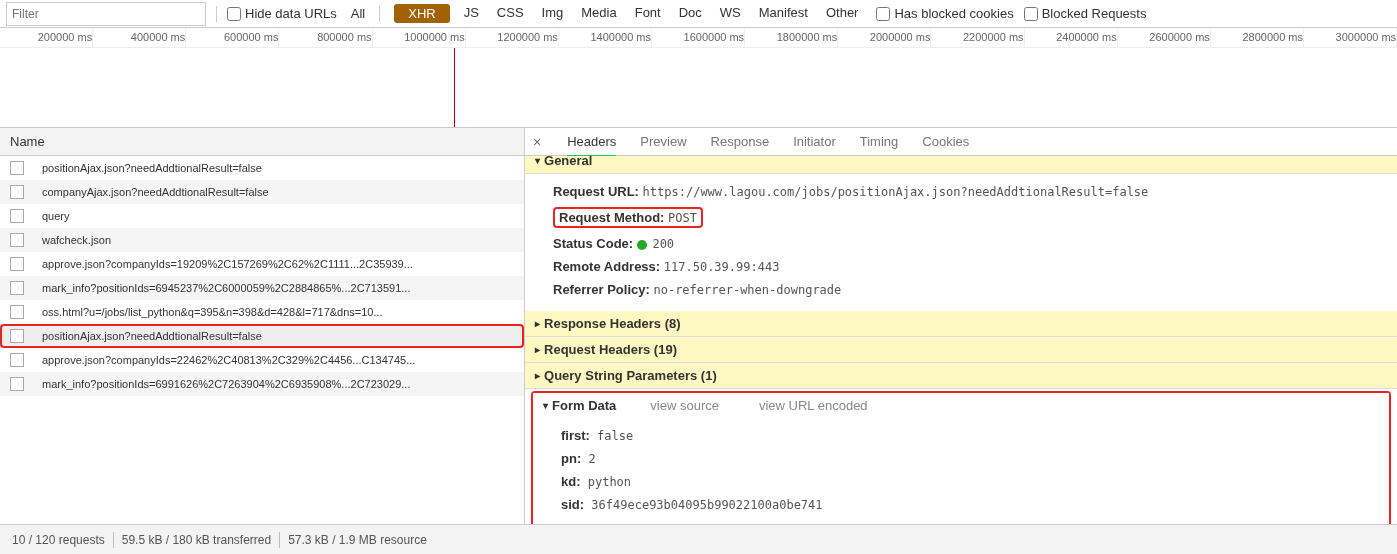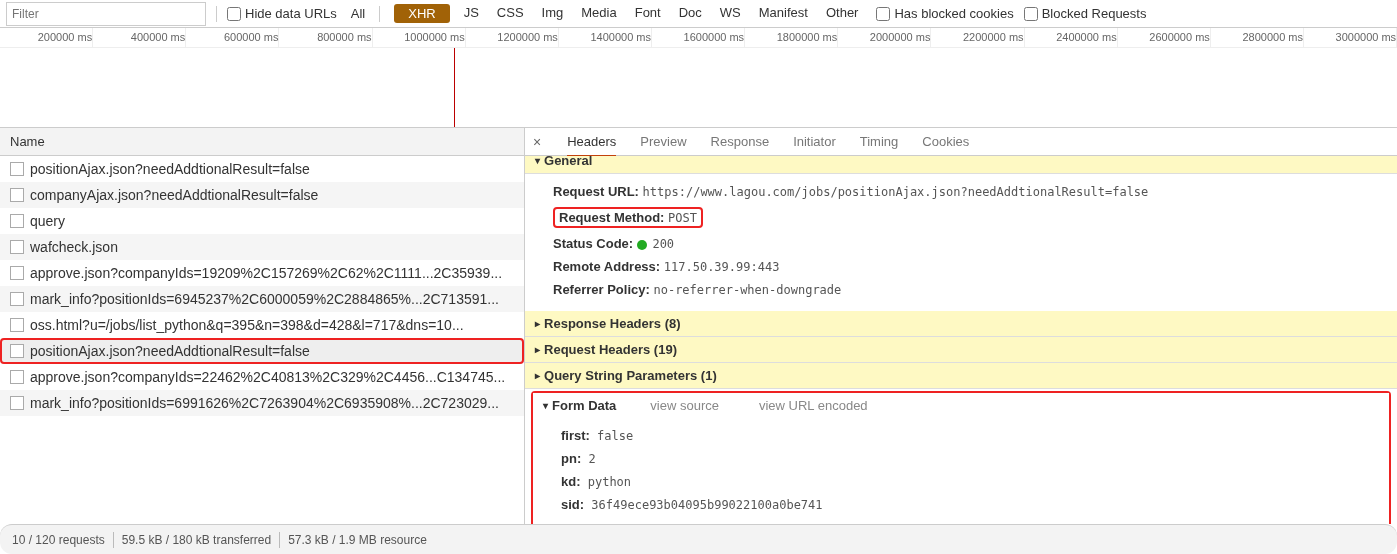--- a/index.html
+++ b/index.html
@@ -80,22 +80,22 @@
   font-size: 13px;
 }
 .request-list {
   flex: 1;
   overflow-y: auto;
 }
 .request-row {
   display: flex;
   align-items: center;
   padding: 5px 10px;
-  gap: 6px;
-  font-size: 14px;
+  gap: 18px;
+  font-size: 11px;
   white-space: nowrap;
   overflow: hidden;
   text-overflow: ellipsis;
   cursor: pointer;
 }
 .request-row:nth-child(even) { background: #f5f5f5; }
 .file-icon {
   width: 14px;
   height: 14px;
   border: 1px solid #aaa;
@@ -125,21 +125,21 @@
   color: #777;
   gap: 24px;
 }
 .detail-tabs .close {
   font-size: 14px;
   color: #666;
   cursor: pointer;
   padding: 0 2px;
 }
 .detail-tabs .tab { cursor: pointer; padding: 6px 0; }
-.detail-tabs .tab.active { color: #333; border-bottom: 2px solid #c2410c; margin-bottom: -1px; }
+.detail-tabs .tab.active { color: #333; border-bottom: 2px solid #22c55e; margin-bottom: -1px; }
 
 .detail-body { flex: 1; overflow-y: auto; padding: 0; font-size: 13px; }
 .section-header {
   padding: 5px 10px;
   font-weight: bold;
   background: #fef9c3;
   border-bottom: 1px solid #ddd;
   display: flex;
   align-items: center;
   gap: 4px;
@@ -177,21 +177,20 @@
 .status-bar {
   height: 30px;
   border-top: 1px solid #ccc;
   background: #f3f3f3;
   display: flex;
   align-items: center;
   padding: 0 12px;
   gap: 8px;
   font-size: 12px;
   color: #555;
-  border-radius: 12px;
 }
 .status-bar .vsep { width: 1px; height: 16px; background: #bbb; }
 </style>
 </head>
 <body>
 
 <div class="toolbar">
   <input class="filter-input" placeholder="Filter" style="">
   <div class="sep"></div>
   <label class="chk">

